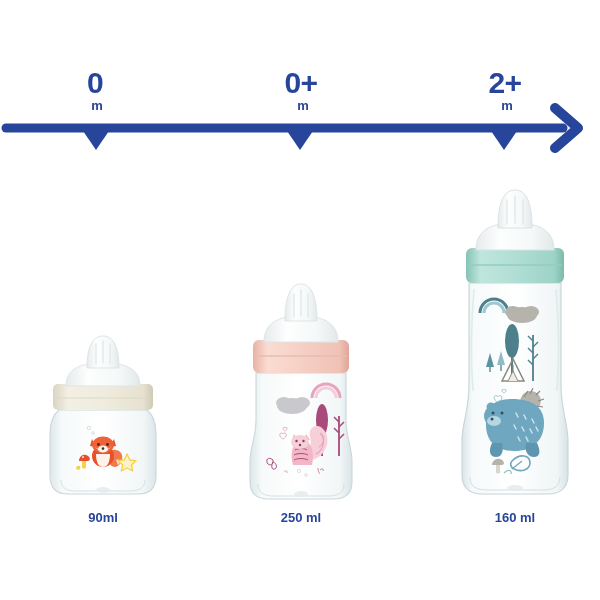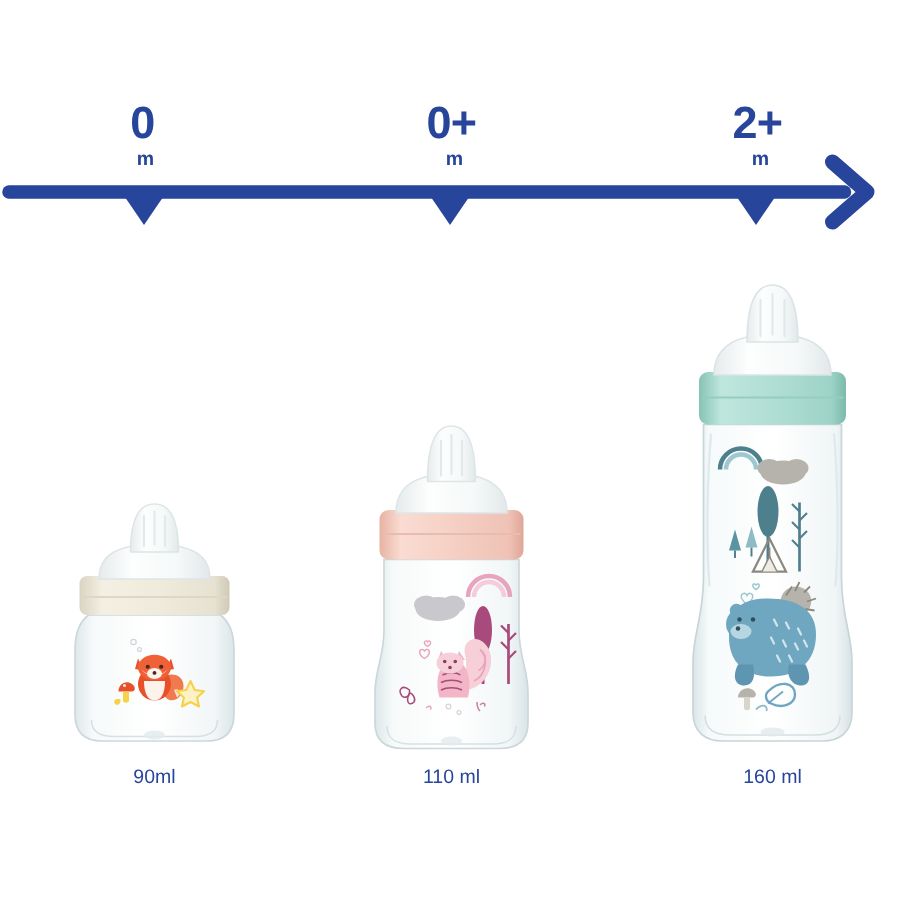--- a/index.html
+++ b/index.html
@@ -53,21 +53,21 @@
   .age-2  { left: 470px; top: 68px; width: 70px; }
 
   
   .bottle {
     position: absolute;
   }
   .bottle-caption {
     position: absolute;
     color: #27459a;
     font-size: 13px;
-    font-weight: normal;
+    font-weight: bold;
     text-align: center;
     white-space: nowrap;
   }
 </style>
 </head>
 <body>
 
 <div id="stage">
 
   <div id="timeline">
@@ -242,21 +242,21 @@
 
         <path d="M37,190 C32,186 29,190 32,194 C34,196 37,194 37,192 Z" fill="none" stroke="#a84a7c" stroke-width="1"></path>
         <path d="M37,192 C34,198 37,201 40,198 C41.5,196 39,192 37,192 Z" fill="none" stroke="#a84a7c" stroke-width="1"></path>
 
         <circle cx="63" cy="201" r="1.6" fill="none" stroke="#ddd0d6" stroke-width="0.8"></circle>
         <circle cx="70" cy="205" r="1.3" fill="none" stroke="#ddd0d6" stroke-width="0.8"></circle>
         <path d="M82,198 C82,202 84,204 84,204 M84,200 C86,198 88,199 87,201" fill="none" stroke="#c97fa0" stroke-width="1"></path>
         <path d="M48,202 C50,200 52,201 51,203" fill="none" stroke="#e8a3bd" stroke-width="1"></path>
       </g>
     </svg>
-    <div class="bottle-caption" style="left:0; top:240px; width:130px;">110 ml</div>
+    <div class="bottle-caption" style="left:0; top:240px; width:130px;">250 ml</div>
   </div>
 
   <div class="bottle" style="left:450px; top:185px;">
     <svg width="130" height="320" viewBox="0 0 130 320">
       <defs>
         <linearGradient id="glass3" x1="0" y1="0" x2="1" y2="0">
           <stop offset="0" stop-color="#dae5e8"></stop>
           <stop offset="0.1" stop-color="#f6fafa"></stop>
           <stop offset="0.5" stop-color="#ffffff"></stop>
           <stop offset="0.9" stop-color="#f0f5f6"></stop>

